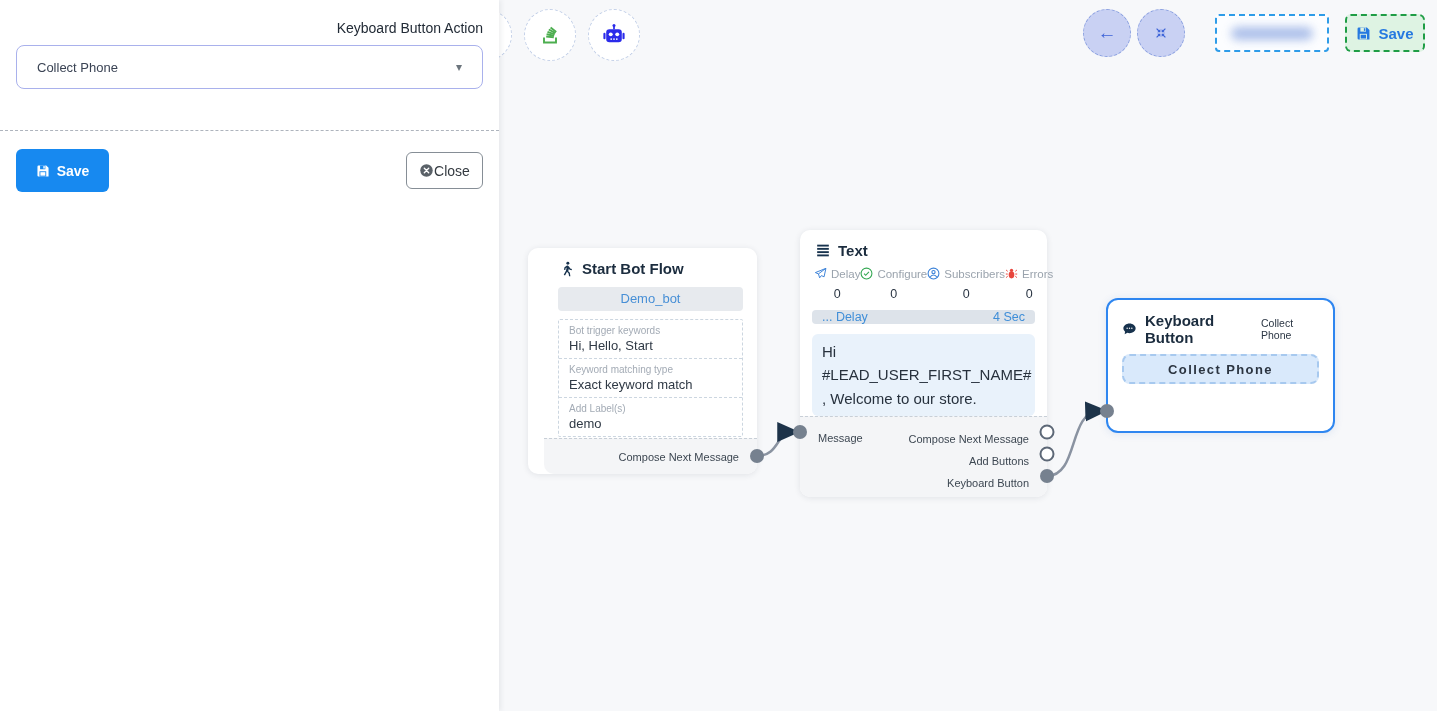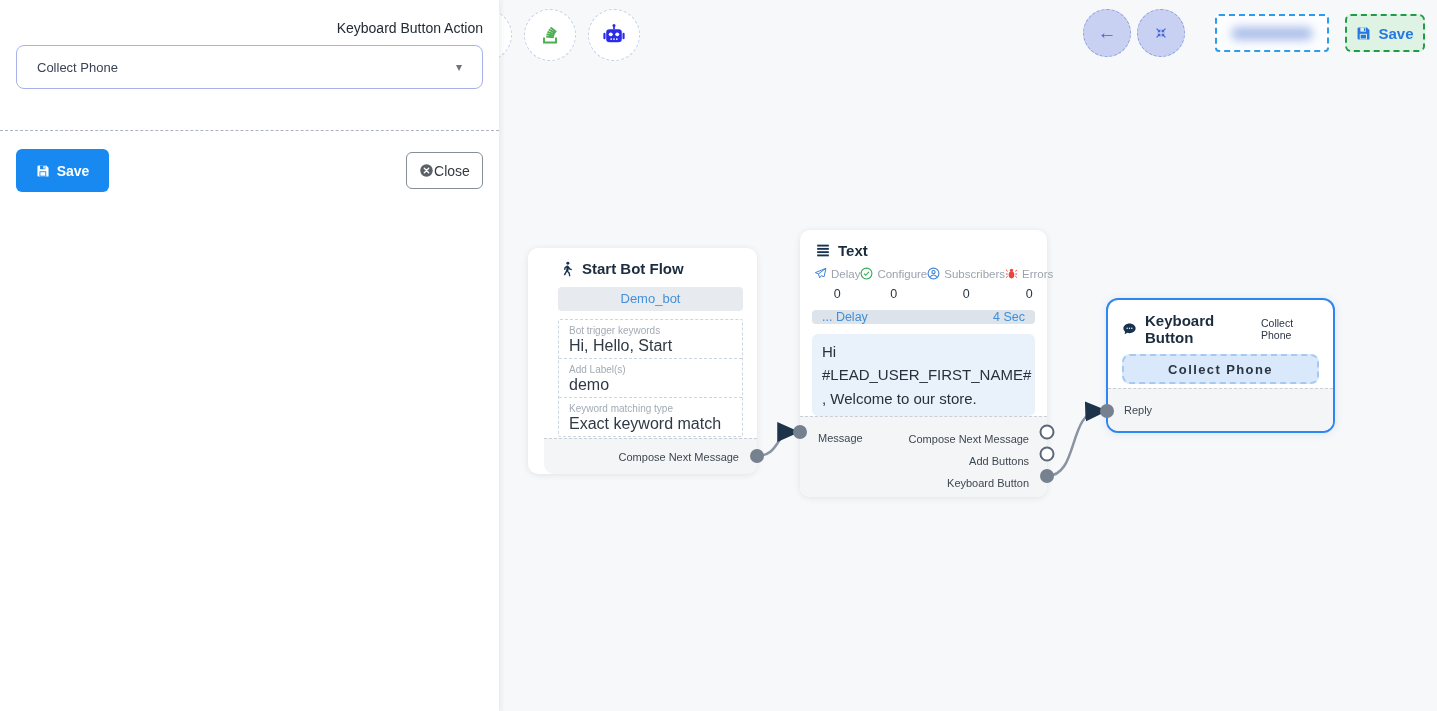--- a/index.html
+++ b/index.html
@@ -68,21 +68,21 @@
   
   .node-start { left:528px; top:248px; width:229px; height:226px;padding-left:16px; }
   .bot-name { margin:2px 14px 0 14px; height:24px; background:#e7eaee;
     border-radius:4px; text-align:center; line-height:24px; font-size:13px;
     color:#478fd6; cursor:pointer; }
   .fields-box { margin:8px 14px 0 14px; border:1px dashed #ccd6e0;
     border-radius:2px; }
   .field-row { padding:4px 10px 3px 10px; }
   .field-row + .field-row { border-top:1px dashed #ccd6e0; }
   .frow-label { font-size:10px; color:#a3abb5; line-height:13px; }
-  .frow-value { font-size:16px; color:#2f3945; line-height:18px; }
+  .frow-value { font-size:13px; color:#2f3945; line-height:18px; }
   .start-footer { height:36px; display:flex; align-items:center;
     justify-content:flex-end; padding-right:18px; }
   .port-label { font-size:11px; color:#3d4752; }
 
   
   .node-text { left:800px; top:230px; width:247px; height:267px; }
   .stats-row { display:flex; justify-content:space-between; padding:6px 14px 0; }
   .stat { text-align:center; }
   .stat-top { display:flex; align-items:center; gap:4px; font-size:11.5px;
     color:#9aa3ad; }
@@ -198,26 +198,26 @@
       </span>
       <span class="node-title">Start Bot Flow</span>
     </div>
     <div class="bot-name">Demo_bot</div>
     <div class="fields-box">
       <div class="field-row">
         <div class="frow-label">Bot trigger keywords</div>
         <div class="frow-value">Hi, Hello, Start</div>
       </div>
       <div class="field-row">
+        <div class="frow-label">Keyword matching type</div>
+        <div class="frow-value">Exact keyword match</div>
+      </div>
+      <div class="field-row">
         <div class="frow-label">Add Label(s)</div>
         <div class="frow-value">demo</div>
-      </div>
-      <div class="field-row">
-        <div class="frow-label">Keyword matching type</div>
-        <div class="frow-value">Exact keyword match</div>
       </div>
     </div>
     <div class="node-footer start-footer">
       <span class="port-label">Compose Next Message</span>
     </div>
   </div>
 
   <div class="node node-text">
     <div class="node-header" style="padding-bottom:2px;">
       <span class="icon">
@@ -310,23 +310,20 @@
           <path d="M12 2.5C6.2 2.5 1.5 6.2 1.5 10.8c0 2.2 1.1 4.2 2.9 5.7l-.7 4.4 4.7-2.3c1.1.3 2.3.5 3.6.5 5.8 0 10.5-3.7 10.5-8.3S17.8 2.5 12 2.5z" fill="#17324d"></path>
           <circle cx="8" cy="10.8" r="1.2" fill="#fff"></circle>
           <circle cx="12" cy="10.8" r="1.2" fill="#fff"></circle>
           <circle cx="16" cy="10.8" r="1.2" fill="#fff"></circle>
         </svg>
       </span>
       <span class="node-title">Keyboard Button</span>
       <span class="kb-action">Collect Phone</span>
     </div>
     <div class="kb-button">Collect Phone</div>
-    <div class="node-footer kb-footer">
-      <span class="port-label">Reply</span>
-    </div>
   </div>
 
   <svg class="edges" width="1437" height="711" viewBox="0 0 1437 711">
     <defs>
       <marker id="arrow" markerWidth="12" markerHeight="12" refX="5.5" refY="4" orient="auto">
         <path d="M0 0L9 4 0 8z" fill="#1d3349"></path>
       </marker>
     </defs>
     <path d="M757 456 C779 456 777 432 791 432" stroke="#8a93a1" stroke-width="2.5" fill="none" marker-end="url(#arrow)"></path>
     <path d="M1047 476 C1079 476 1068 412 1099 411" stroke="#8a93a1" stroke-width="2.5" fill="none" marker-end="url(#arrow)"></path>

